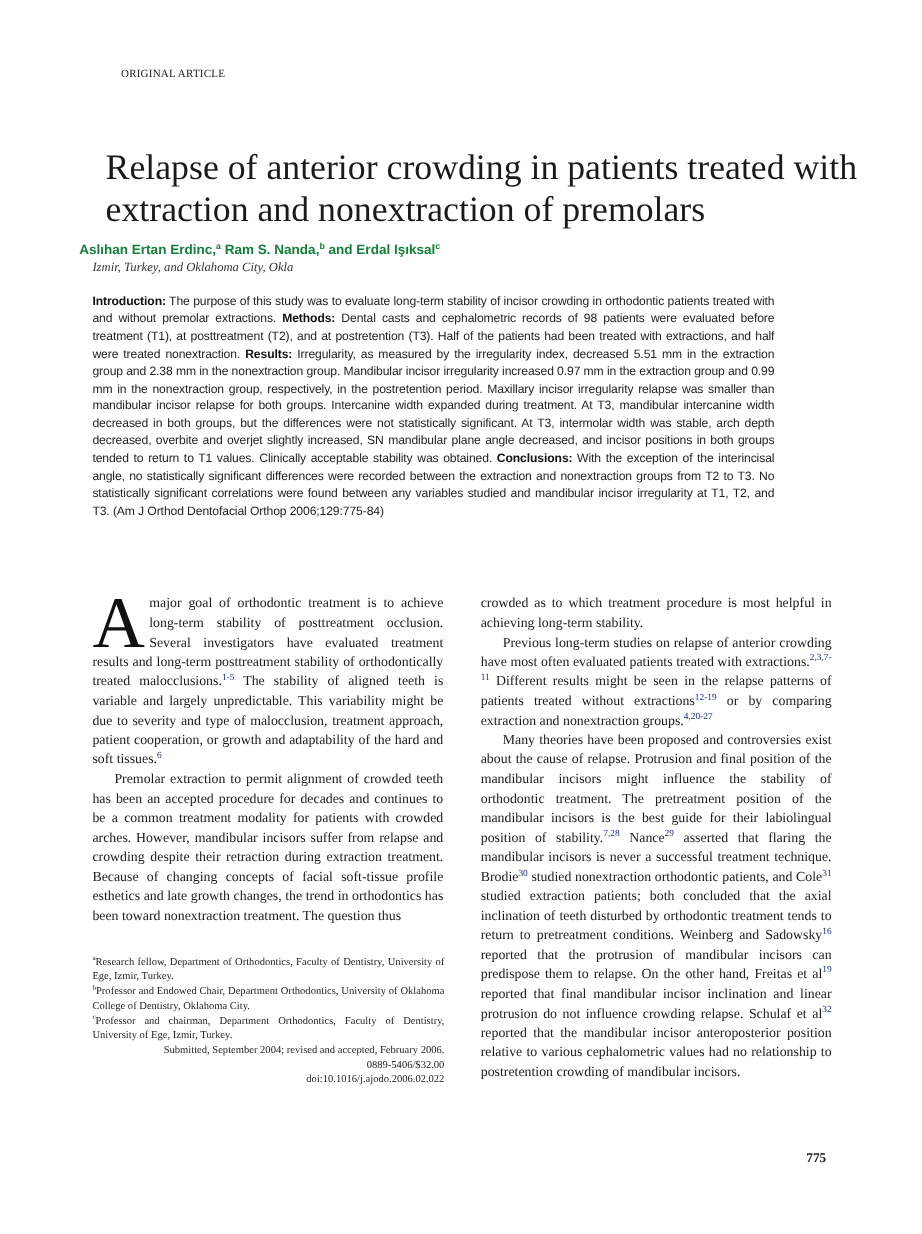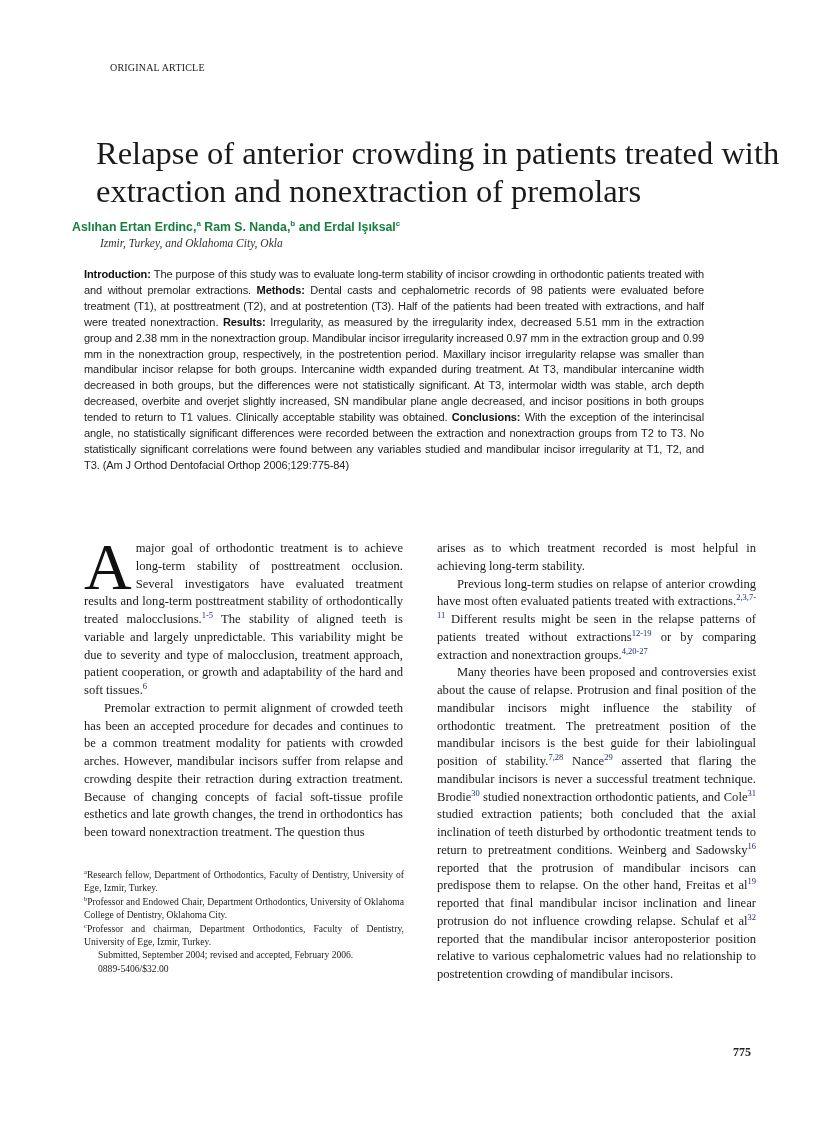--- a/index.html
+++ b/index.html
@@ -13,21 +13,21 @@
     font-family: "Liberation Serif", serif; font-size: 32.5px; line-height: 38px; color: #1a1a1a;
     margin: 12px; font-weight: normal;
   }
   .authors {
     position: absolute; left: 72px; top: 219px;
     font-family: Liberation Sans, sans-serif; font-size: 12.3px; font-weight: bold; color: #15803d;
   }
   .authors sup { font-size: 8px; font-weight: bold; }
   .affil {
     position: absolute; left: 84px; top: 237px;
-    font-family: "Liberation Serif", serif; font-style: italic; font-size: 11.5px; color: #333; margin-left: 16px;
+    font-family: "Liberation Serif", serif; font-style: italic; font-size: 11.5px; color: #333;
   }
   .abstract {
     position: absolute; left: 84px; top: 267px; width: 620px;
     font-family: "Liberation Sans", sans-serif; font-size: 11.05px; line-height: 15.9px;
     text-align: justify; color: #222; margin: 0; letter-spacing: -0.1px;
   }
   .abstract b { font-weight: bold; color: #111; }
   .col {
     position: absolute; top: 540px; width: 319px;
     font-family: "Liberation Serif", serif; font-size: 12.6px; line-height: 17.75px;
@@ -42,21 +42,21 @@
     height: 50px; margin: 2px 4px 0 0; padding: 0; color: #111;
   }
   sup.ref { color: #1c2a7a; font-size: 8.5px; line-height: 0; vertical-align: 5px; }
   .footnotes {
     position: absolute; left: 84px; top: 868px; width: 320px;
     font-family: "Liberation Serif", serif; font-size: 9.6px; line-height: 13.4px;
     text-align: justify; color: #222;
   }
   .footnotes div { margin: 0; }
   .footnotes sup { font-size: 6.5px; line-height: 0; }
-  .footnotes .left { text-align: left; margin-left: 14px; }
+  .footnotes .left { text-align: right; }
   .page-number {
     position: absolute; left: 733px; top: 1045px;
     font-family: Liberation Serif, serif; font-weight: bold; font-size: 12px; color: #222;
   }
 </style>
 </head>
 <body>
 
 <div class="section-label">ORIGINAL ARTICLE</div>
 
@@ -71,26 +71,27 @@
 <div class="affil">Izmir, Turkey, and Oklahoma City, Okla</div>
 
 <p class="abstract"><b>Introduction:</b><span> The purpose of this study was to evaluate long-term stability of incisor crowding in orthodontic patients treated with and without premolar extractions. </span><b>Methods:</b><span> Dental casts and cephalometric records of 98 patients were evaluated before treatment (T1), at posttreatment (T2), and at postretention (T3). Half of the patients had been treated with extractions, and half were treated nonextraction. </span><b>Results:</b><span> Irregularity, as measured by the irregularity index, decreased 5.51 mm in the extraction group and 2.38 mm in the nonextraction group. Mandibular incisor irregularity increased 0.97 mm in the extraction group and 0.99 mm in the nonextraction group, respectively, in the postretention period. Maxillary incisor irregularity relapse was smaller than mandibular incisor relapse for both groups. Intercanine width expanded during treatment. At T3, mandibular intercanine width decreased in both groups, but the differences were not statistically significant. At T3, intermolar width was stable, arch depth decreased, overbite and overjet slightly increased, SN mandibular plane angle decreased, and incisor positions in both groups tended to return to T1 values. Clinically acceptable stability was obtained. </span><b>Conclusions:</b><span> With the exception of the interincisal angle, no statistically significant differences were recorded between the extraction and nonextraction groups from T2 to T3. No statistically significant correlations were found between any variables studied and mandibular incisor irregularity at T1, T2, and T3. (Am J Orthod Dentofacial Orthop 2006;129:775-84)</span></p>
 
 <div class="col col-left">
   <p class="noindent"><span class="dropcap">A</span><span> major goal of orthodontic treatment is to achieve long-term stability of posttreatment occlusion. Several investigators have evaluated treatment results and long-term posttreatment stability of orthodontically treated malocclusions.</span><sup class="ref">1-5</sup><span> The stability of aligned teeth is variable and largely unpredictable. This variability might be due to severity and type of malocclusion, treatment approach, patient cooperation, or growth and adaptability of the hard and soft tissues.</span><sup class="ref">6</sup></p>
   <p>Premolar extraction to permit alignment of crowded teeth has been an accepted procedure for decades and continues to be a common treatment modality for patients with crowded arches. However, mandibular incisors suffer from relapse and crowding despite their retraction during extraction treatment. Because of changing concepts of facial soft-tissue profile esthetics and late growth changes, the trend in orthodontics has been toward nonextraction treatment. The question thus</p>
 </div>
 
 <div class="col col-right">
-  <p class="noindent">arises as to which treatment recorded is most helpful in achieving long-term stability.</p>
+  <p class="noindent">crowded as to which treatment procedure is most helpful in achieving long-term stability.</p>
   <p><span>Previous long-term studies on relapse of anterior crowding have most often evaluated patients treated with extractions.</span><sup class="ref">2,3,7-11</sup><span> Different results might be seen in the relapse patterns of patients treated without extractions</span><sup class="ref">12-19</sup><span> or by comparing extraction and nonextraction groups.</span><sup class="ref">4,20-27</sup></p>
   <p><span>Many theories have been proposed and controversies exist about the cause of relapse. Protrusion and final position of the mandibular incisors might influence the stability of orthodontic treatment. The pretreatment position of the mandibular incisors is the best guide for their labiolingual position of stability.</span><sup class="ref">7,28</sup><span> Nance</span><sup class="ref">29</sup><span> asserted that flaring the mandibular incisors is never a successful treatment technique. Brodie</span><sup class="ref">30</sup><span> studied nonextraction orthodontic patients, and Cole</span><sup class="ref">31</sup><span> studied extraction patients; both concluded that the axial inclination of teeth disturbed by orthodontic treatment tends to return to pretreatment conditions. Weinberg and Sadowsky</span><sup class="ref">16</sup><span> reported that the protrusion of mandibular incisors can predispose them to relapse. On the other hand, Freitas et al</span><sup class="ref">19</sup><span> reported that final mandibular incisor inclination and linear protrusion do not influence crowding relapse. Schulaf et al</span><sup class="ref">32</sup><span> reported that the mandibular incisor anteroposterior position relative to various cephalometric values had no relationship to postretention crowding of mandibular incisors.</span></p>
 </div>
 
 <div class="footnotes">
   <div><sup>a</sup><span>Research fellow, Department of Orthodontics, Faculty of Dentistry, University of Ege, Izmir, Turkey.</span></div>
   <div><sup>b</sup><span>Professor and Endowed Chair, Department Orthodontics, University of Oklahoma College of Dentistry, Oklahoma City.</span></div>
   <div><sup>c</sup><span>Professor and chairman, Department Orthodontics, Faculty of Dentistry, University of Ege, Izmir, Turkey.</span></div>
   <div class="left">Submitted, September 2004; revised and accepted, February 2006.</div>
   <div class="left">0889-5406/$32.00</div>
+  <div class="left">doi:10.1016/j.ajodo.2006.02.022</div>
 </div>
 
 <div class="page-number">775</div>
 
 </body></html>

